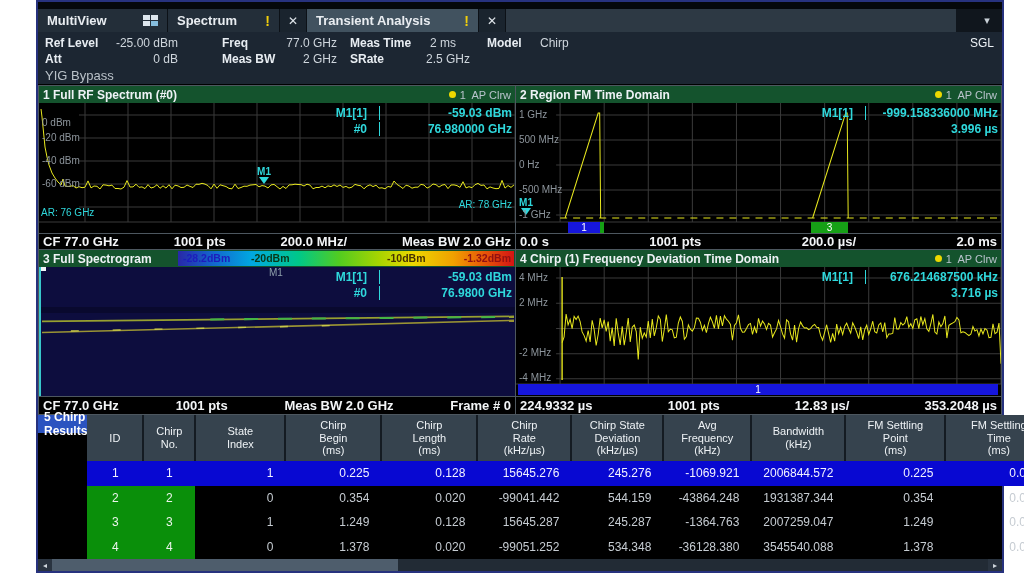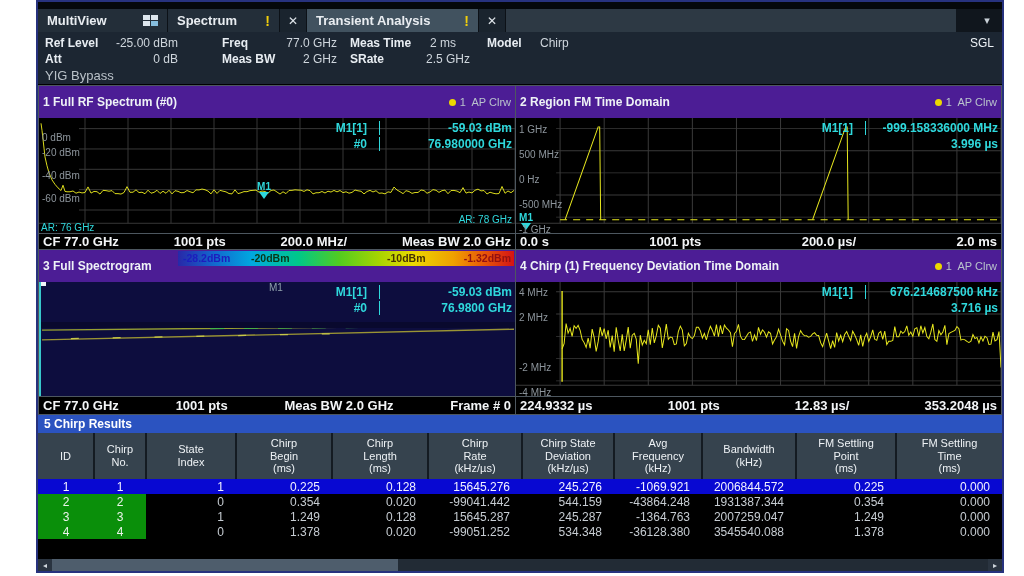--- a/index.html
+++ b/index.html
@@ -26,22 +26,22 @@
   .sit{position:absolute;white-space:pre}
   .slab{font-weight:700;color:#e8edf2}
   .sval{color:#cfd6dd;text-align:right}
   .r1{top:4px}.r2{top:20px}.r3{top:36px}
   .sgl{right:8px;font-weight:400;color:#eef2f6}
   .yig{color:#b9c1c8;font-size:13px}
   
   .prow{display:flex;height:165px}
   .panel{border:1px solid #4d575f;display:flex;flex-direction:column;background:#000}
   .pw1{width:478px}.pw2{width:486px;border-left:none}
-  .phead{height:17px;background:#4c1d95;display:flex;align-items:center;
-    justify-content:space-between;padding:16px 4px;position:relative}
+  .phead{height:17px;background:#14532d;display:flex;align-items:center;
+    justify-content:space-between;padding:8px 4px;position:relative}
   .ptitle{color:#eef2f6;font-size:12px;font-weight:700;white-space:pre}
   .pbadge{display:flex;align-items:center;gap:4px;color:#b9c3cc;font-size:11px}
   .pbadge .bt{white-space:pre}
   .dot{width:7px;height:7px;border-radius:50%;background:#ecd800}
   .plot{position:relative;flex:1;background:#000;overflow:hidden}
   .plot svg{position:absolute;left:0;top:0;width:100%;height:100%}
   .ylab{position:absolute;left:3px;color:#8d959c;font-size:10px;white-space:pre}
   .mkr{position:absolute;top:2px;right:3px;font-weight:700;color:#2fd8dc;font-size:12px}
   .mrow{display:flex;justify-content:flex-end;align-items:center;height:16px}
   .mlab{padding-right:12px}
@@ -65,21 +65,21 @@
   .sgband{position:absolute;left:0;right:0;top:40px;height:6px;background:#09092e}
   .sgwhite{position:absolute;left:0;top:0;width:5px;height:4px;background:#f2f5f8}
   .sgm1{position:absolute;left:228px;top:0;color:#8fa0ac;font-size:10px}
   .scalebar{position:absolute;right:1px;top:1px;width:336px;height:15px;
     background:linear-gradient(90deg,#2828a8 0%,#1464cc 10%,#00a8e0 22%,#00c888 36%,
       #52cc20 48%,#a8d400 60%,#ecd800 70%,#f0a000 82%,#e85808 91%,#d41414 100%)}
   .sc{position:absolute;top:1px;font-size:10.5px;font-weight:700;white-space:pre}
   .s0{left:5px;color:#1d1dbe}.s1{left:73px;color:#083818}.s2{left:209px;color:#463200}
   .s3{right:3px;color:#931111}
   
-  .tsec{height:144px;background:#000;display:flex;flex-direction:column}
+  .tsec{height:144px;background:#000;display:flex;flex-direction:row}
   .ttitle{height:18px;background:#2b53c0;color:#fff;font-size:12px;font-weight:700;
     padding-left:6px;display:flex;align-items:center}
   table{border-collapse:collapse;table-layout:fixed;width:964px}
   thead th{height:46px;background:#36434e;color:#eef2f5;font-size:11px;font-weight:400;
     white-space:pre-line;vertical-align:middle;text-align:center;border-left:2px solid #141b22;
     line-height:1.15}
   thead th:first-child{border-left:none}
   tbody td{height:15px;padding:0 12px 0 0;font-size:12px;color:#c6ccd2;text-align:right;
     white-space:nowrap;overflow:hidden}
   tbody td.c{text-align:center;padding:0}

